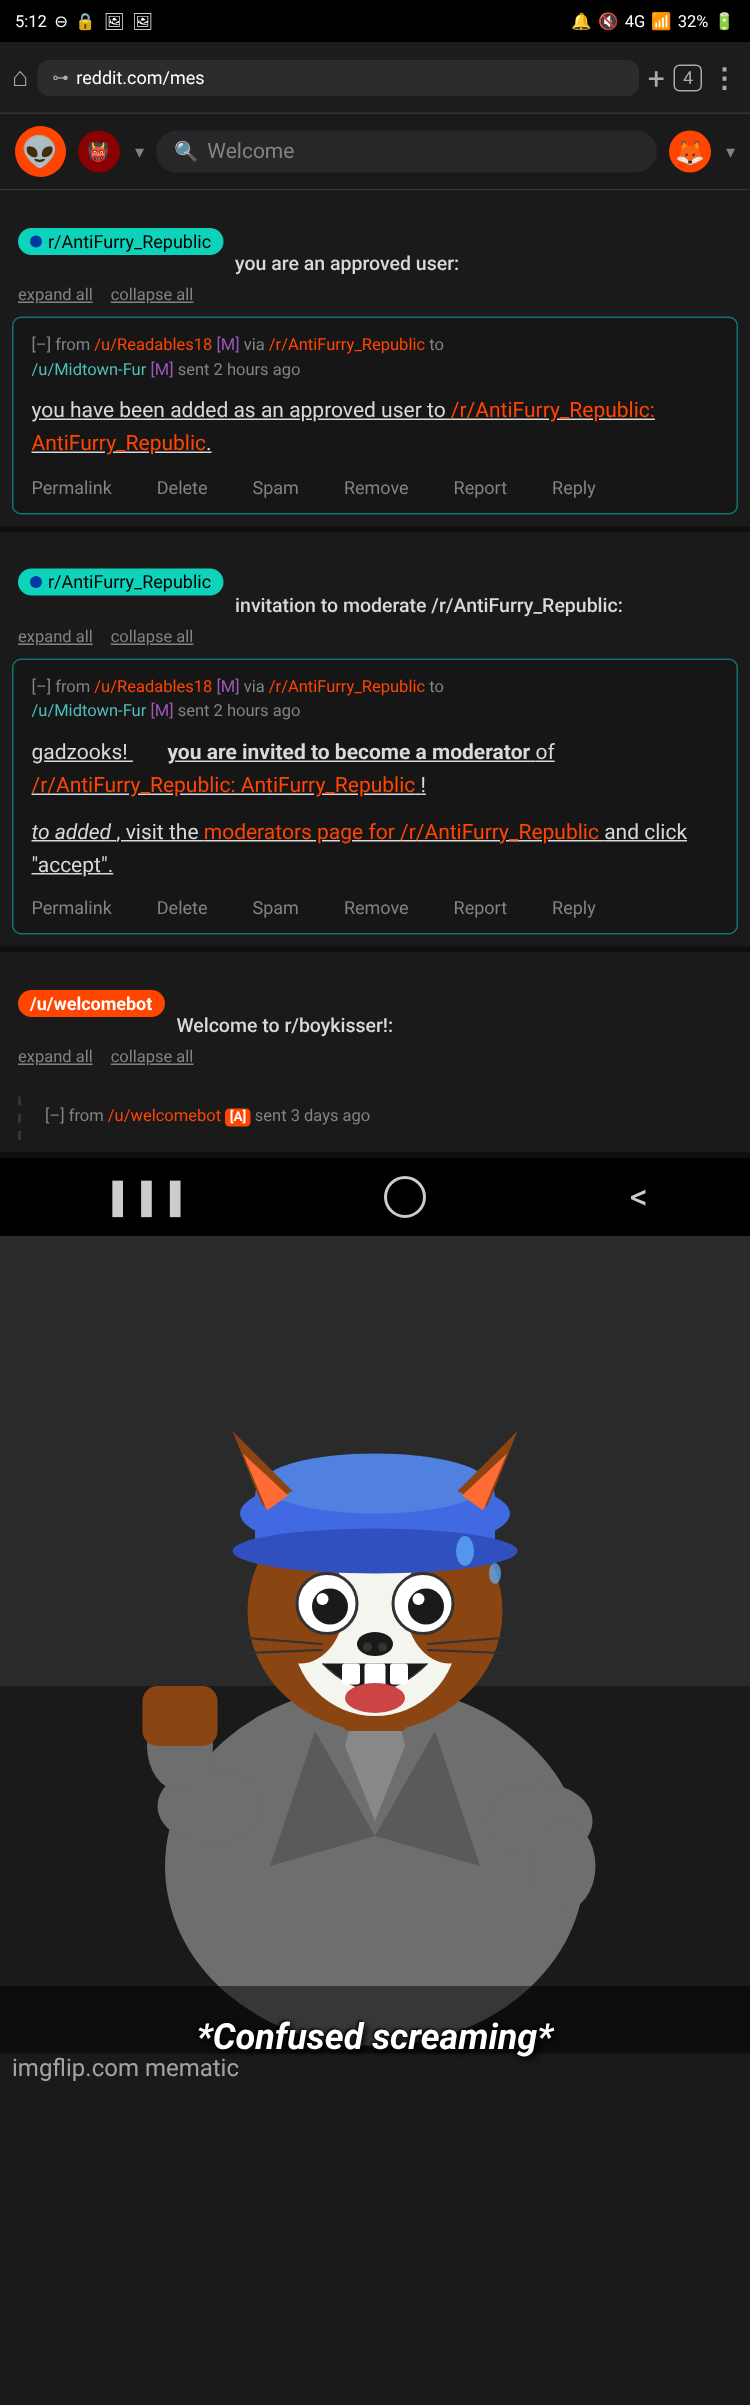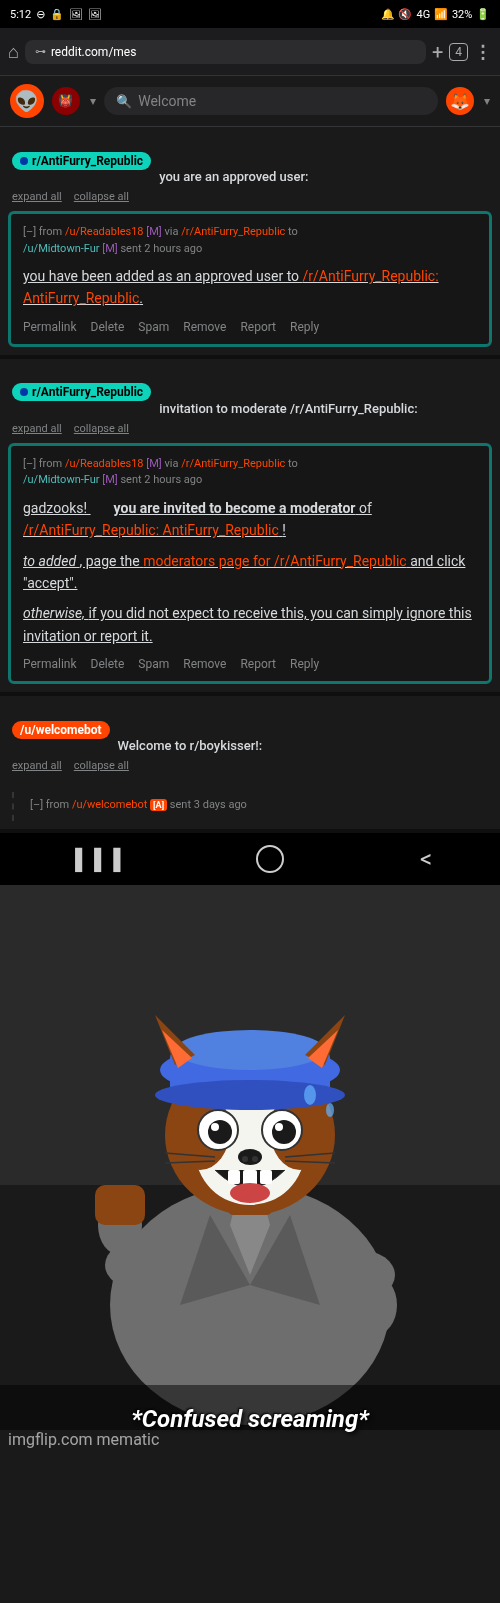--- a/index.html
+++ b/index.html
@@ -112,21 +112,21 @@
       align-items: center;
       gap: 8px;
       flex-wrap: wrap;
     }
     .subreddit-badge {
       background: #0dd3bb;
       color: #000;
       padding: 2px 8px;
       border-radius: 12px;
       font-size: 12px;
-      font-weight: bold;
+      font-weight: normal;
       display: flex;
       align-items: center;
       gap: 4px;
     }
     .subreddit-dot {
       width: 8px; height: 8px;
       background: #0039a6;
       border-radius: 50%;
       display: inline-block;
     }
@@ -147,21 +147,21 @@
       font-size: 11px;
       cursor: pointer;
       text-decoration: underline;
     }
 
     
     .message-card {
       background: #161617;
       margin: 0 8px 8px 8px;
       border-radius: 6px;
-      border: 3px solid #0f766e;
+      border: 1px solid #0f766e;
       padding: 10px 12px;
     }
 
     .message-meta {
       color: #818384;
       font-size: 11px;
       margin-bottom: 8px;
       line-height: 1.5;
     }
     .meta-link {
@@ -183,21 +183,21 @@
     }
     .message-body b { color: #d7dadc; margin-left: 23px; }
     .message-body a, .message-link {
       color: #ff4500;
       text-decoration: none;
     }
     .message-body em { font-style: italic; }
 
     .message-actions {
       display: flex;
-      gap: 14px;
+      gap: 30px;
       flex-wrap: wrap;
     }
     .action-link {
       color: #818384;
       font-size: 12px;
       text-decoration: none;
       cursor: pointer;
     }
 
     
@@ -408,27 +408,23 @@
       <div class="message-body">
         <p style="margin-bottom:8px;">
           <span>gadzooks! </span>
           <b>you are invited to become a moderator</b>
           <span> of </span>
           <a class="message-link">/r/AntiFurry_Republic: AntiFurry_Republic</a>
           <span>!</span>
         </p>
         <p style="margin-bottom:8px;">
           <em>to added</em>
-          <span>, page the </span>
+          <span>, visit the </span>
           <a class="meta-link-blue">moderators page for /r/AntiFurry_Republic</a>
           <span> and click "accept".</span>
-        </p>
-        <p>
-          <em>otherwise,</em>
-          <span> if you did not expect to receive this, you can simply ignore this invitation or report it.</span>
         </p>
       </div>
       <div class="message-actions">
         <a class="action-link">Permalink</a>
         <a class="action-link">Delete</a>
         <a class="action-link">Spam</a>
         <a class="action-link">Remove</a>
         <a class="action-link">Report</a>
         <a class="action-link">Reply</a>
       </div>

